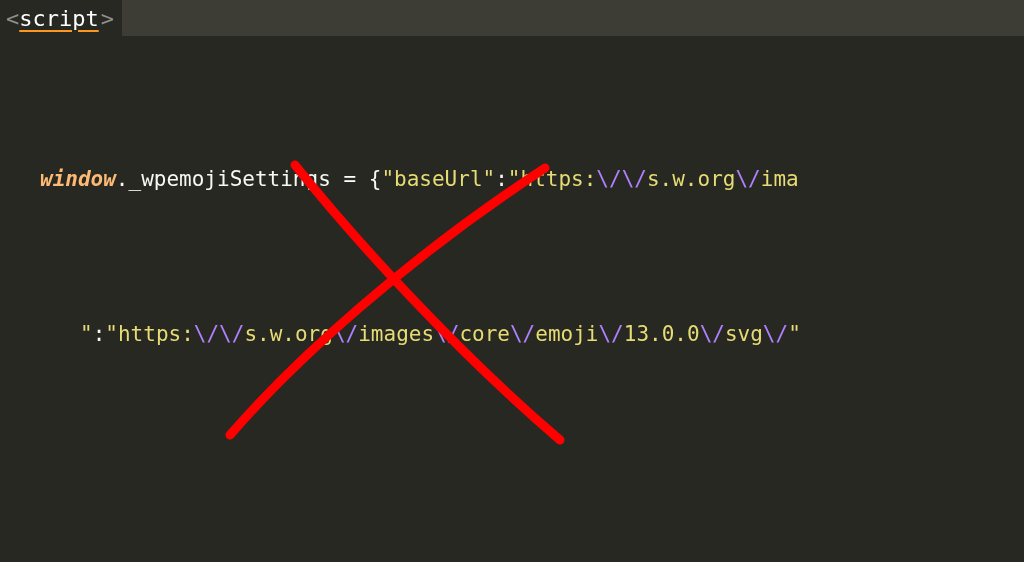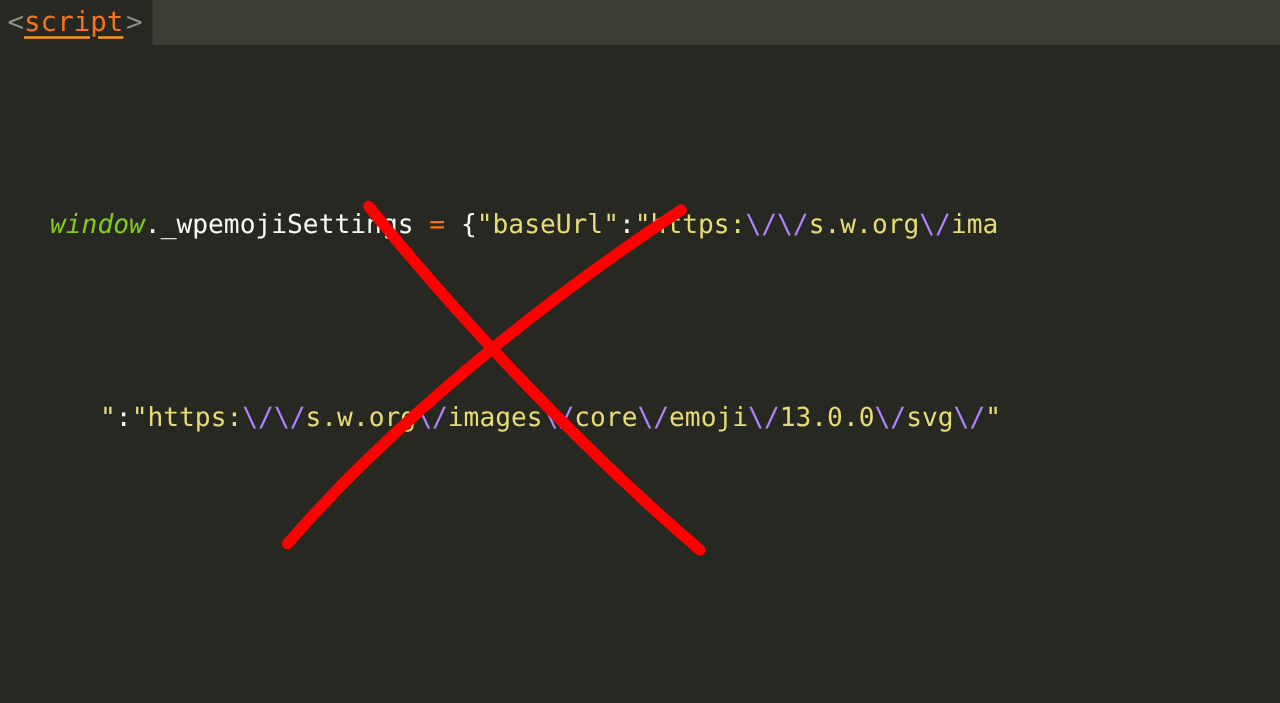--- a/index.html
+++ b/index.html
@@ -42,22 +42,22 @@
     top: 40px;
     white-space: pre;
     padding-left: 8px;
   }
   .ln { display: block; height: 31px; }
   .i1 { padding-left: 32px; }
   .i2 { padding-left: 72px; }
 
   
   .c-default { color: #f8f8f2; }
-  .c-pink    { color: #f97316; }       
-  .c-blue    { color: #84cc16; font-style: italic; }       
+  .c-pink    { color: #ffffff; }       
+  .c-blue    { color: #fdba74; font-style: italic; font-weight: bold; }       
   .c-yellow  { color: #e6db74; }       
   .c-purple  { color: #ae81ff; } 
   .c-grey    { color: #8f908a; }       
 
   .underline { text-decoration: underline; text-decoration-color: #fd971f; text-underline-offset: 4px; }
 
   
   .annotation-x {
     position: absolute;
     left: 205px;

